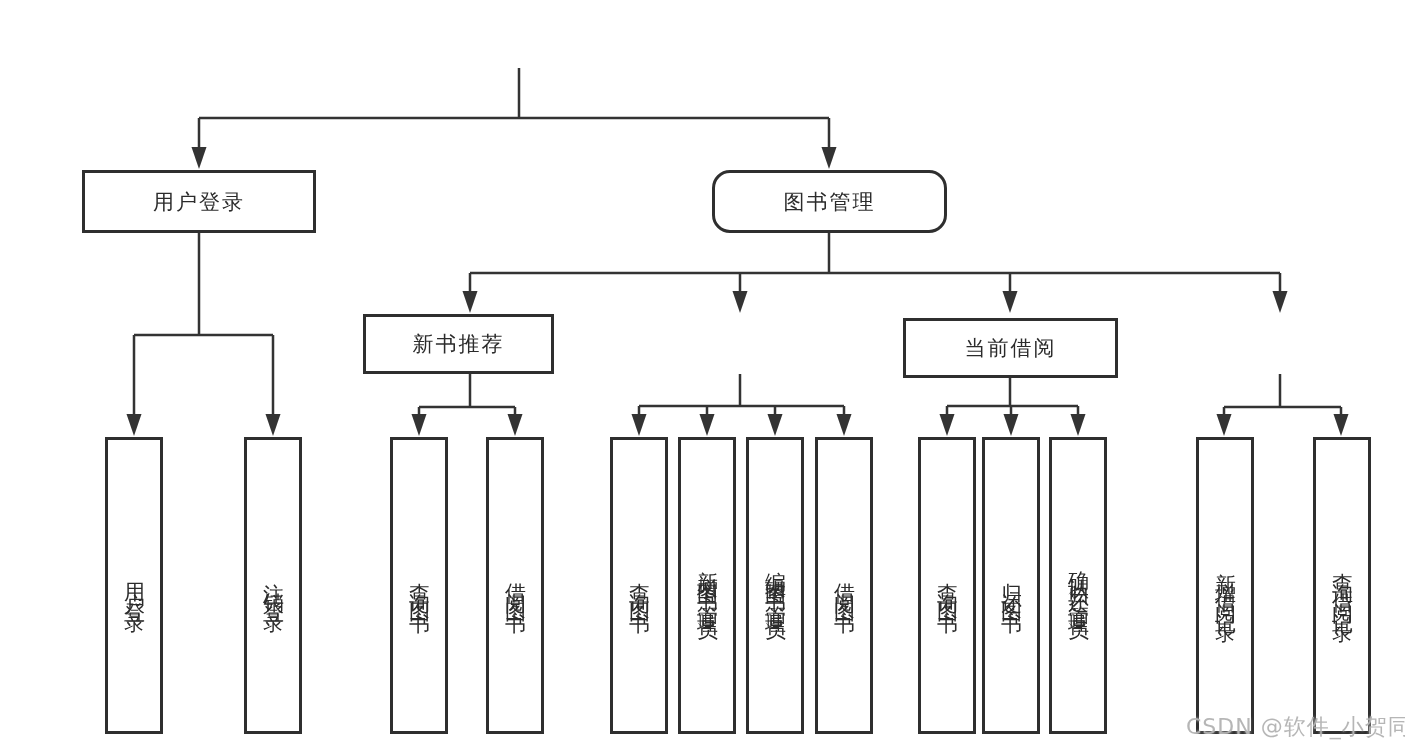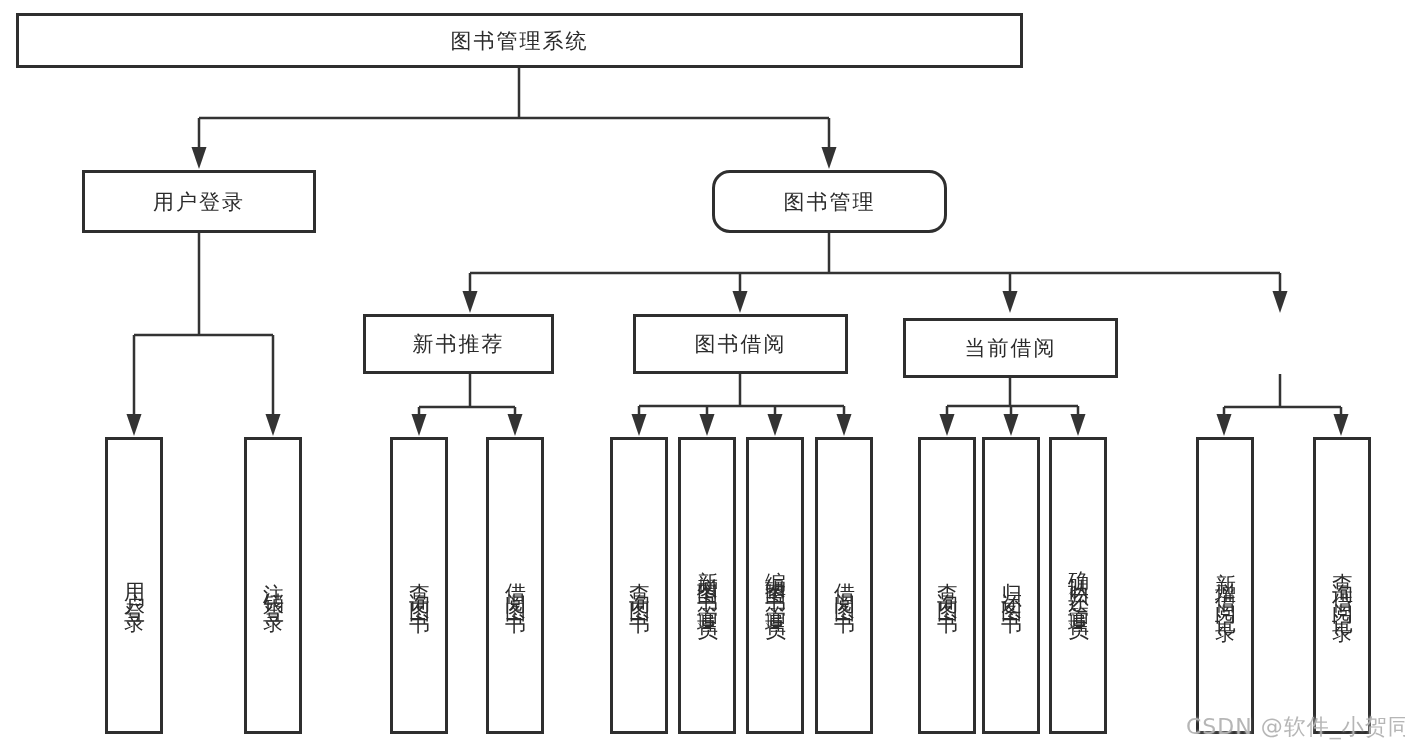--- a/index.html
+++ b/index.html
@@ -103,36 +103,30 @@
       <polygon points="767.5,414 782.5,414 775,436"></polygon>
       <polygon points="836.5,414 851.5,414 844,436"></polygon>
       <polygon points="939.5,414 954.5,414 947,436"></polygon>
       <polygon points="1003.5,414 1018.5,414 1011,436"></polygon>
       <polygon points="1070.5,414 1085.5,414 1078,436"></polygon>
       <polygon points="1216.5,414 1231.5,414 1224,436"></polygon>
       <polygon points="1333.5,414 1348.5,414 1341,436"></polygon>
     </g>
   </svg>
 
-  <div class="node h" style="left:16px; top:13px; width:1007px; height:55px;">
-    <span>图书管理系统</span>
-  </div>
 
   <div class="node h" style="left:82px; top:170px; width:234px; height:63px;">
     <span>用户登录</span>
   </div>
   <div class="node h" style="left:712px; top:170px; width:235px; height:63px;border-radius:18px;">
     <span>图书管理</span>
   </div>
 
   <div class="node h" style="left:363px; top:314px; width:191px; height:60px;">
     <span>新书推荐</span>
-  </div>
-  <div class="node h" style="left:633px; top:314px; width:215px; height:60px;">
-    <span>图书借阅</span>
   </div>
   <div class="node h" style="left:903px; top:318px; width:215px; height:60px;">
     <span>当前借阅</span>
   </div>
 
   <div class="node leaf" style="left:105px;">
     <span class="vtext">用户登录</span>
   </div>
   <div class="node leaf" style="left:244px;">
     <span class="vtext">注销登录</span>

